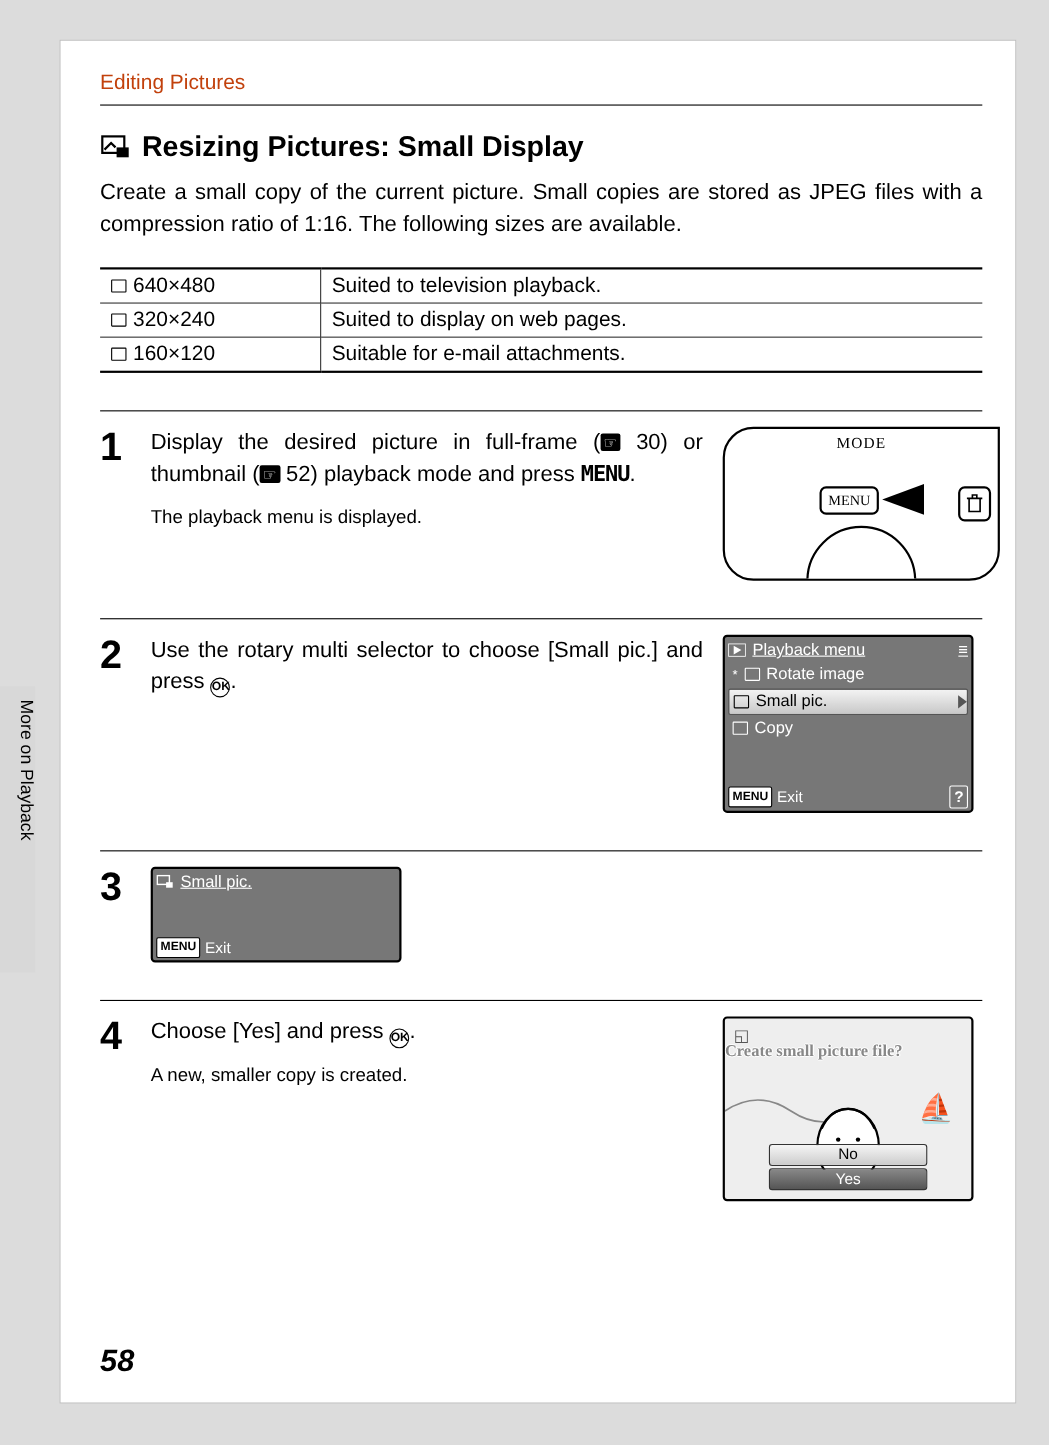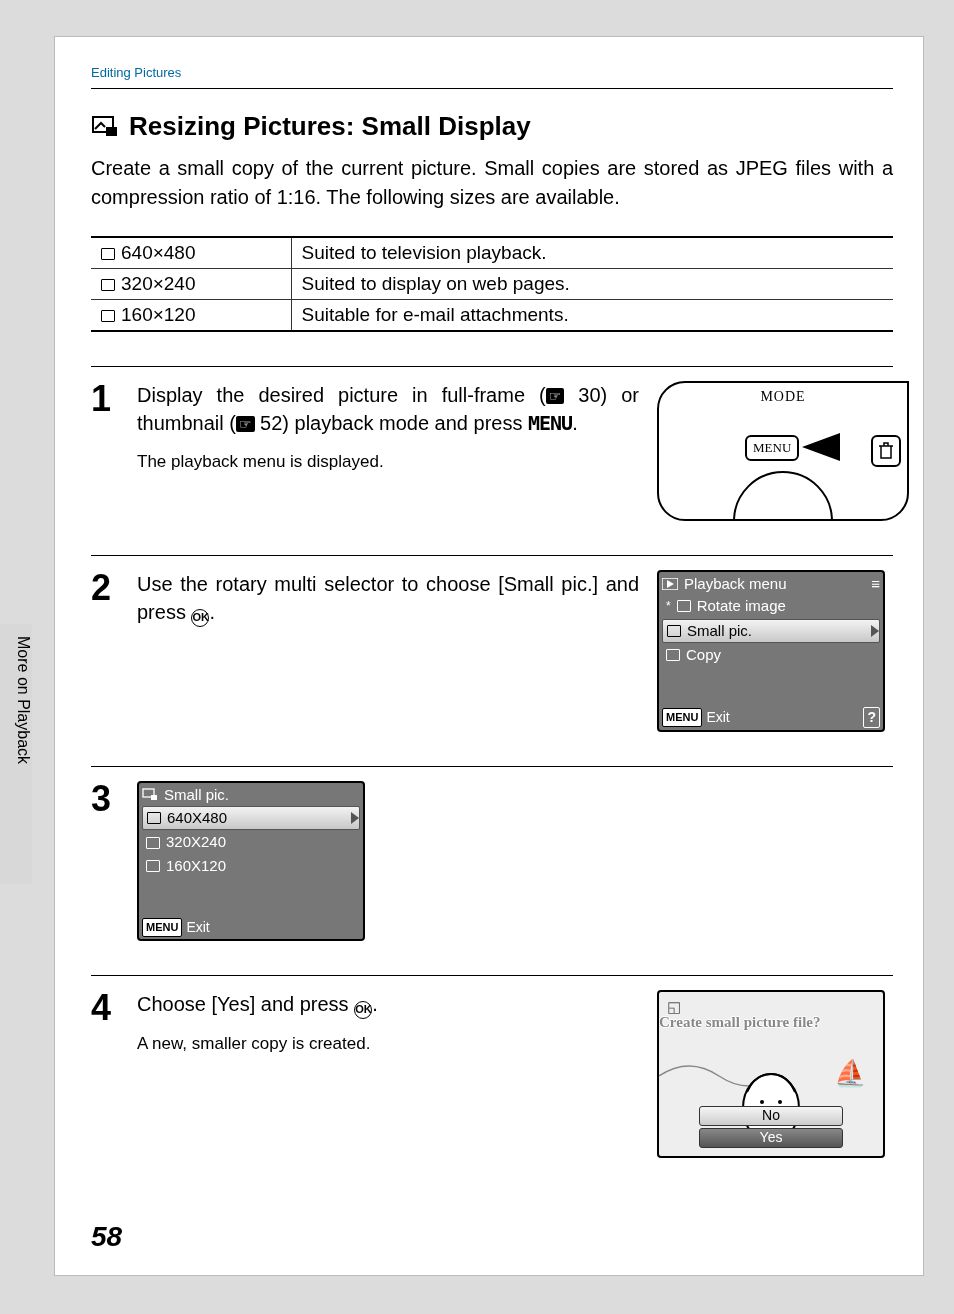--- a/index.html
+++ b/index.html
@@ -16,22 +16,22 @@
     top: 36px;
     width: 870px;
     height: 1240px;
     background: #fff;
     border: 1px solid #bbb;
   }
   .content {
     padding: 28px 30px 0 36px;
   }
   .breadcrumb {
-    font-size: 13px;
-    color: #0369a1;
+    font-size: 19px;
+    color: #c2410c;
     margin-bottom: 8px;
   }
   .hr { border: none; border-top: 1px solid #000; margin: 6px 0 22px; }
   .section-title {
     font-size: 26px;
     font-weight: bold;
     display: flex;
     align-items: center;
     gap: 10px;
     margin-bottom: 12px;
@@ -146,21 +146,21 @@
     width: 228px;
     border: 2px solid #000;
     border-radius: 4px;
     background: #777;
     color: #fff;
     font-size: 15px;
     padding: 2px 3px;
     line-height: 1.35;
     position: relative;
   }
-  .lcd .hdr { display: flex; align-items: center; gap: 6px; }
+  .lcd .hdr { display: flex; align-items: center; gap: 6px; text-decoration: underline; }
   .lcd .rowitem {
     display: flex;
     align-items: center;
     gap: 6px;
     padding: 1px 4px;
     margin: 1px 0;
   }
   .lcd .sel {
     background: linear-gradient(#f3f3f3,#c8c8c8);
     color: #000;
@@ -427,34 +427,20 @@
       <div class="step-num">3</div>
       <div class="step-illus">
         <div class="lcd" style="background:#777">
           <div class="hdr" style="color:#fff">
             <svg width="16" height="14">
                 <rect x="1" y="1" width="11" height="8" fill="none" stroke="#fff" stroke-width="1.3"></rect>
                 <rect x="9" y="7" width="6" height="5" fill="#fff"></rect>
               </svg>
             <span>Small pic.</span>
           </div>
-          <div id="sp-items">
-              <div class="rowitem sel">
-                <span class="sqicon"></span>
-                <span>640X480</span>
-              </div>
-              <div class="rowitem">
-                <span class="sqicon"></span>
-                <span>320X240</span>
-              </div>
-              <div class="rowitem">
-                <span class="sqicon"></span>
-                <span>160X120</span>
-              </div>
-            </div>
           <div class="empty"></div>
           <div class="footer">
             <span class="menubox">MENU</span>
             <span>Exit</span>
           </div>
         </div>
       </div>
     </div>
 
     <hr class="step-hr">

